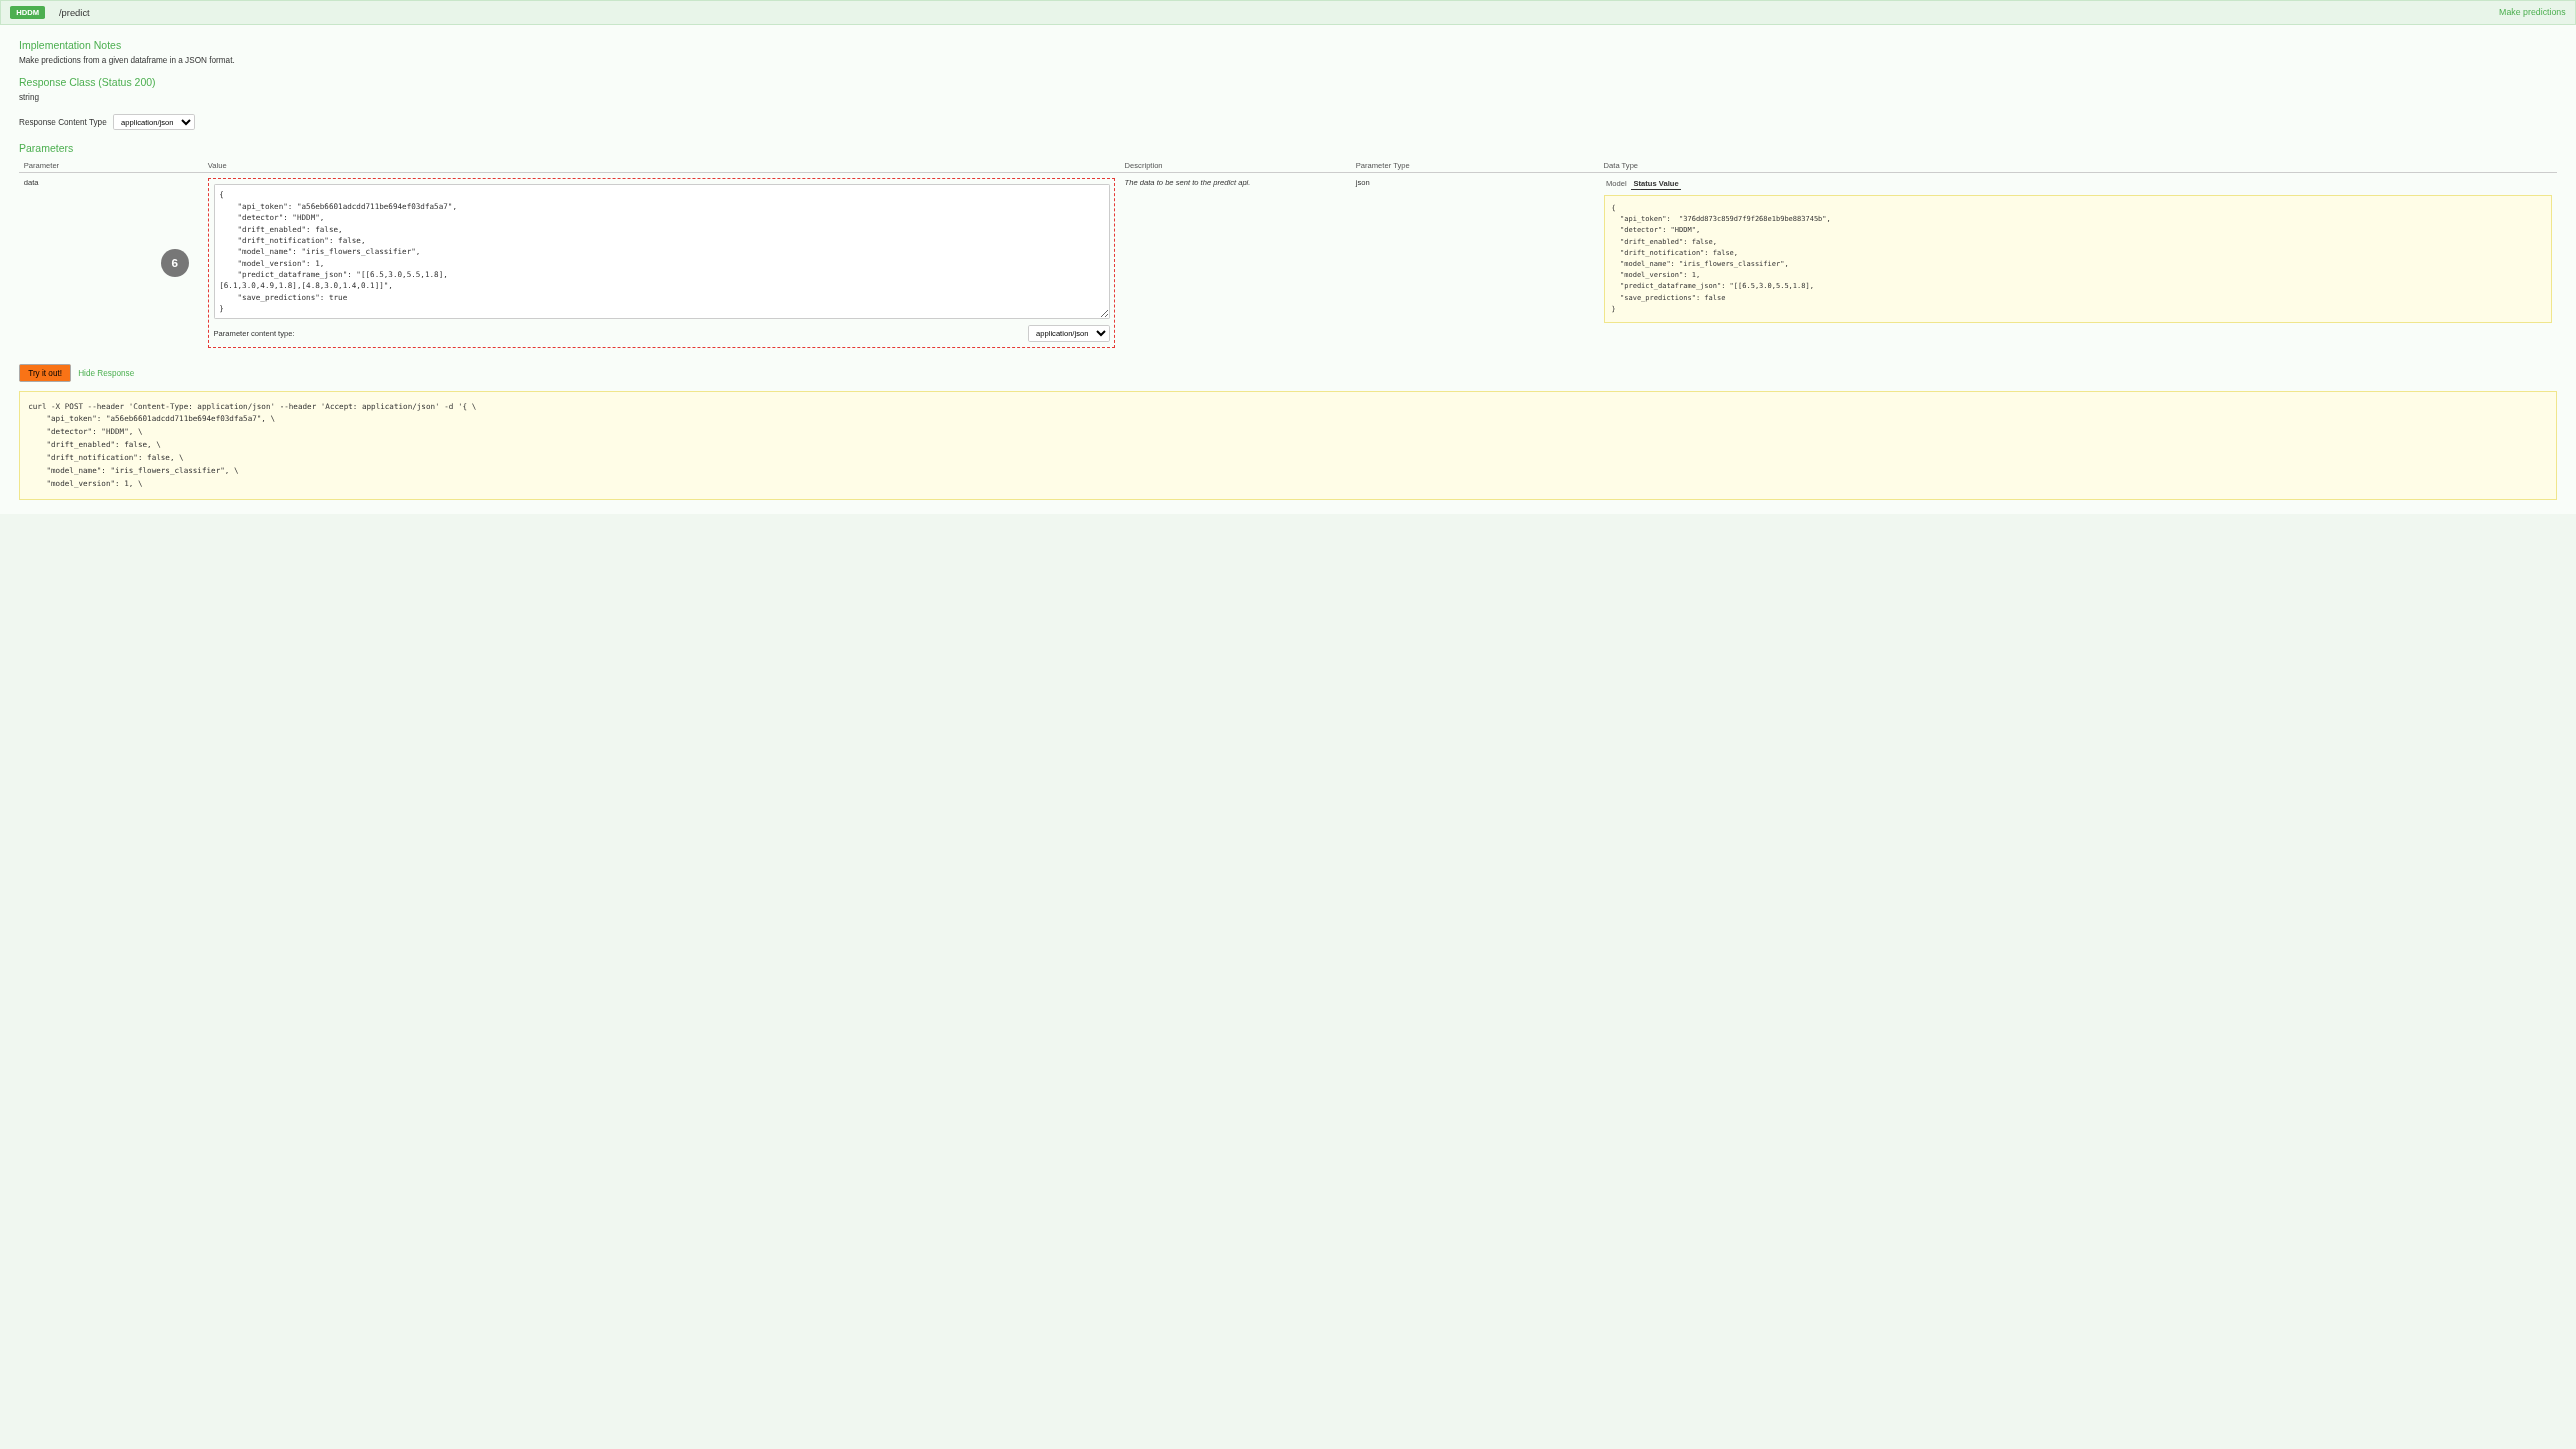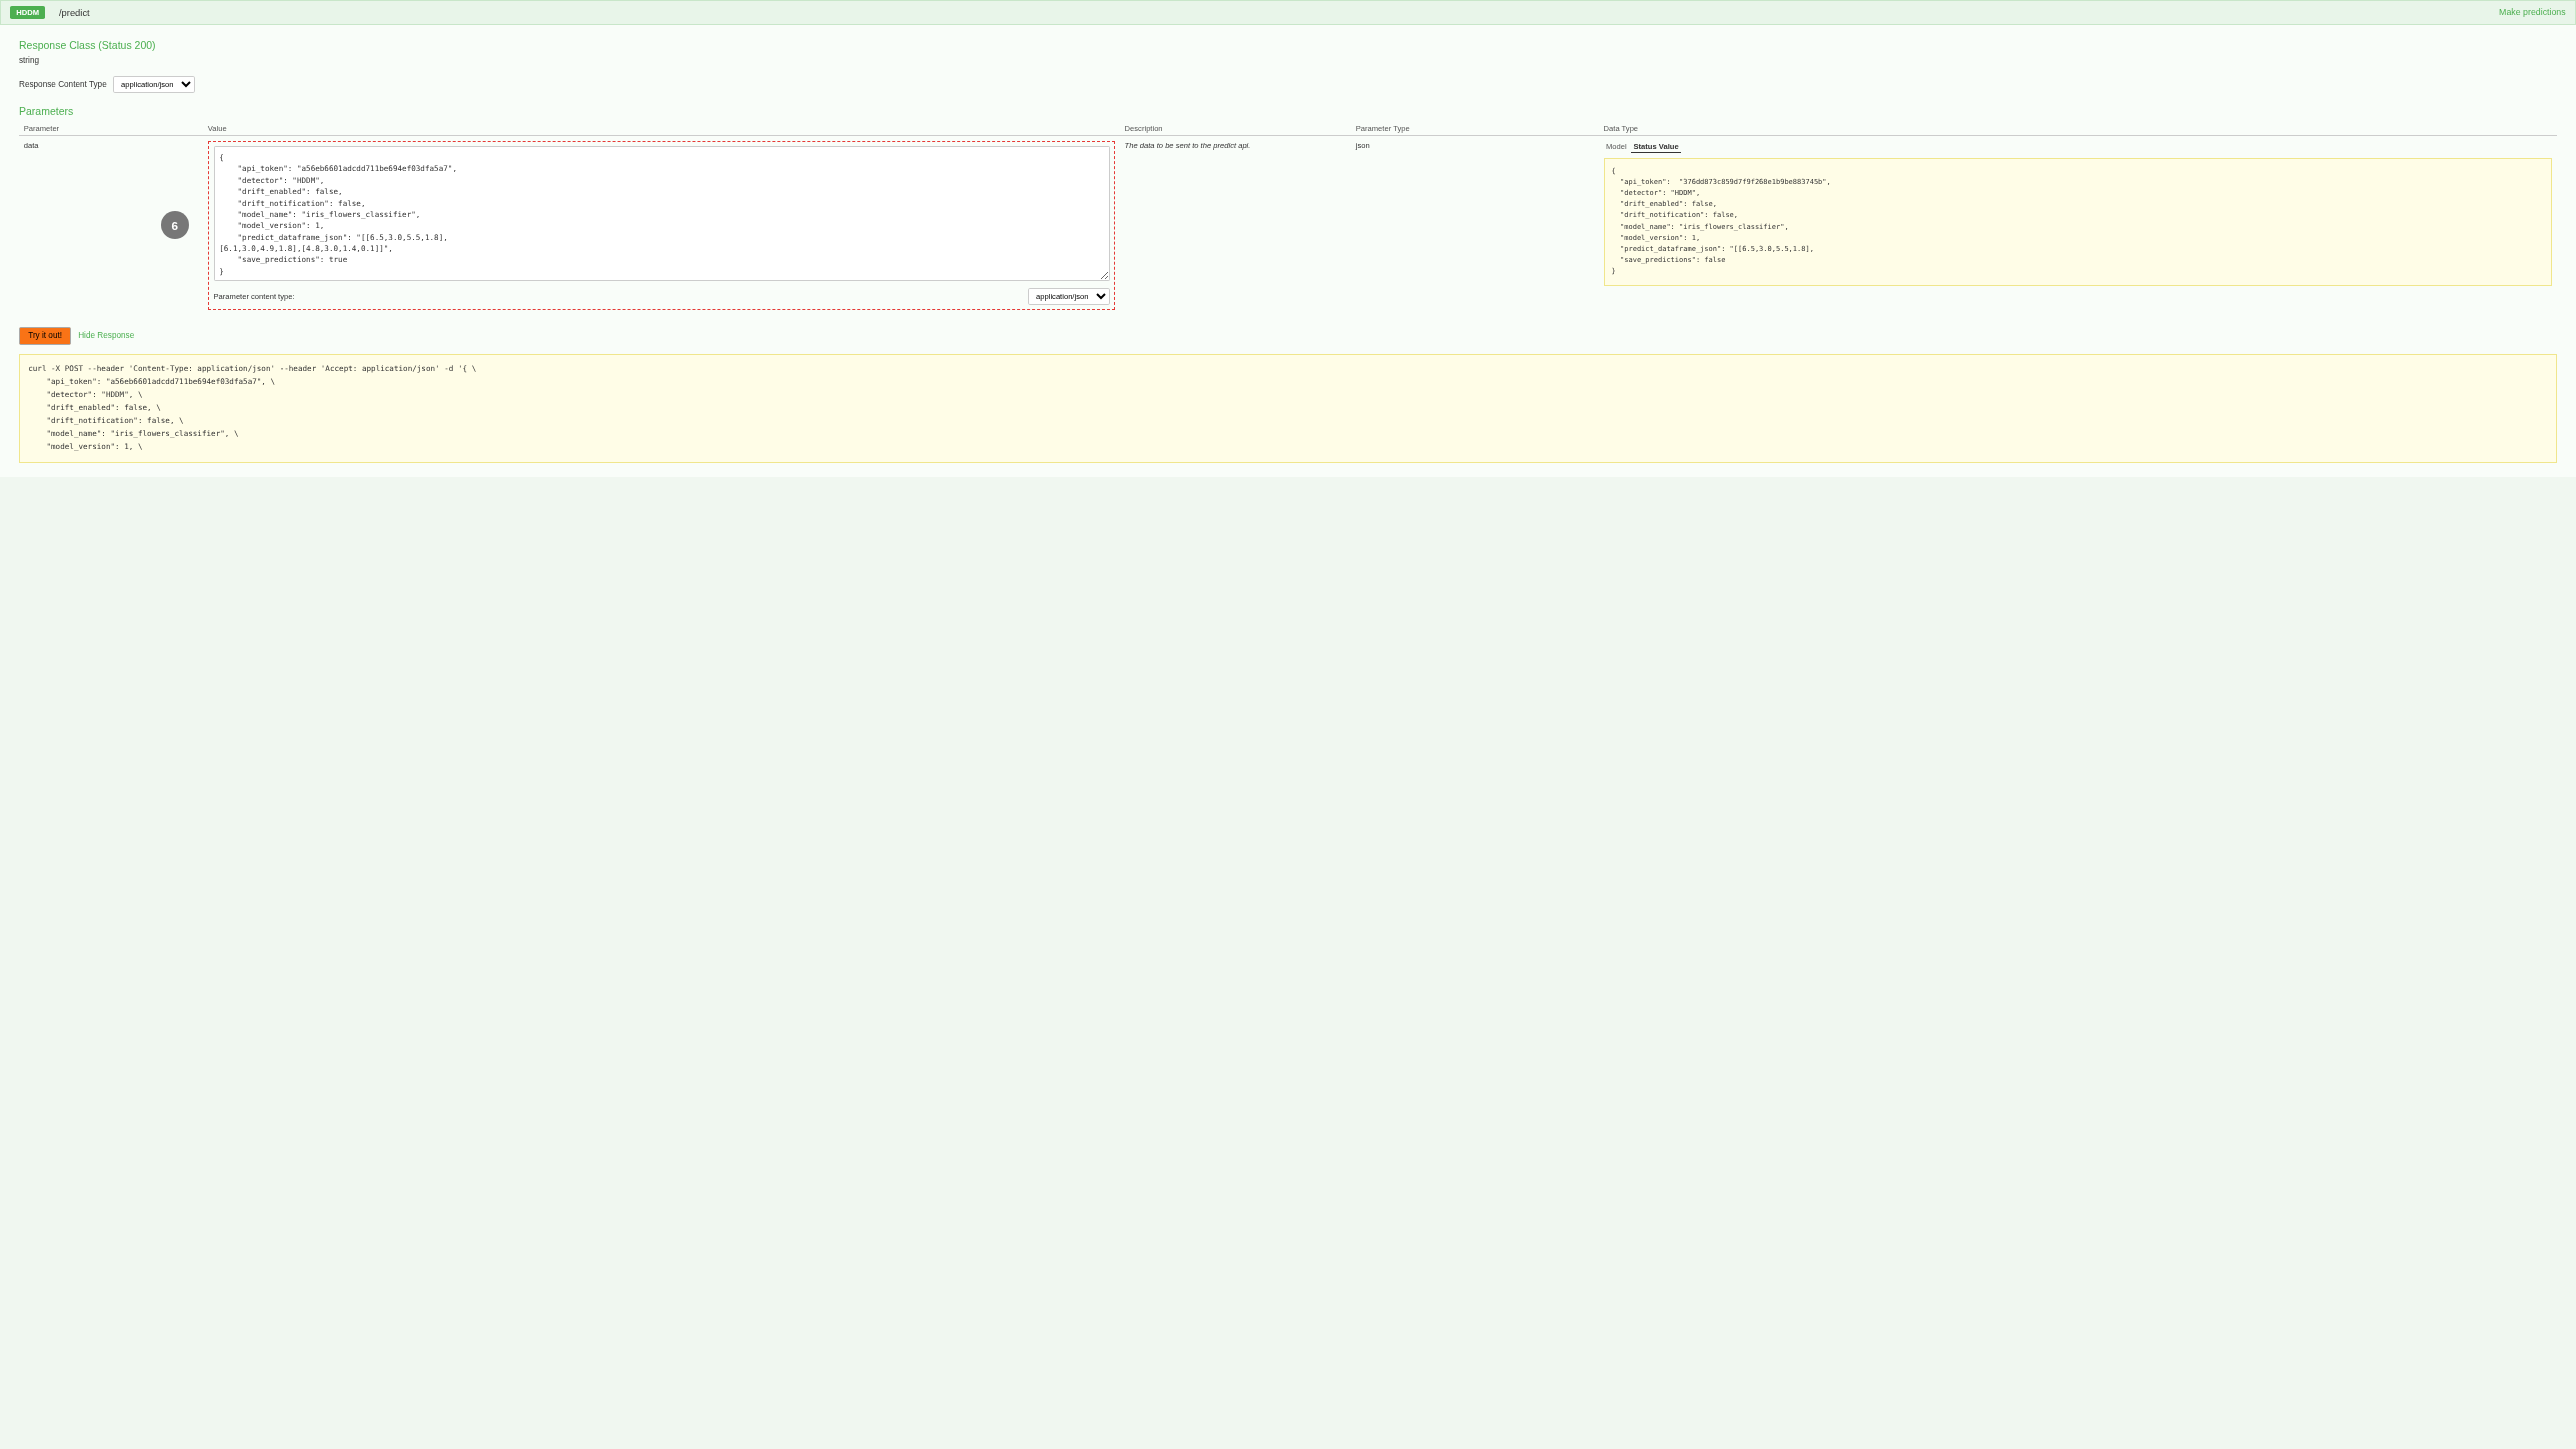--- a/index.html
+++ b/index.html
@@ -250,20 +250,24 @@
   <div class="endpoint-header">
     <div style="display:flex; align-items:center; gap:7px;">
       <span class="post-badge">HDDM</span>
       <span class="endpoint-path">/predict</span>
     </div>
     <a class="make-predictions-link">Make predictions</a>
   </div>
 
   <div class="content-area">
 
+    <div class="response-class">
+      <div class="section-title">Implementation Notes</div>
+      <div class="section-desc">Make predictions from a given dataframe in a JSON format.</div>
+    </div>
 
     <div class="response-class">
       <div class="section-title">Response Class (Status 200)</div>
       <div class="section-desc">string</div>
     </div>
 
     <div class="response-content-type">
       <span>Response Content Type</span>
       <select>
         <option>application/json</option>

